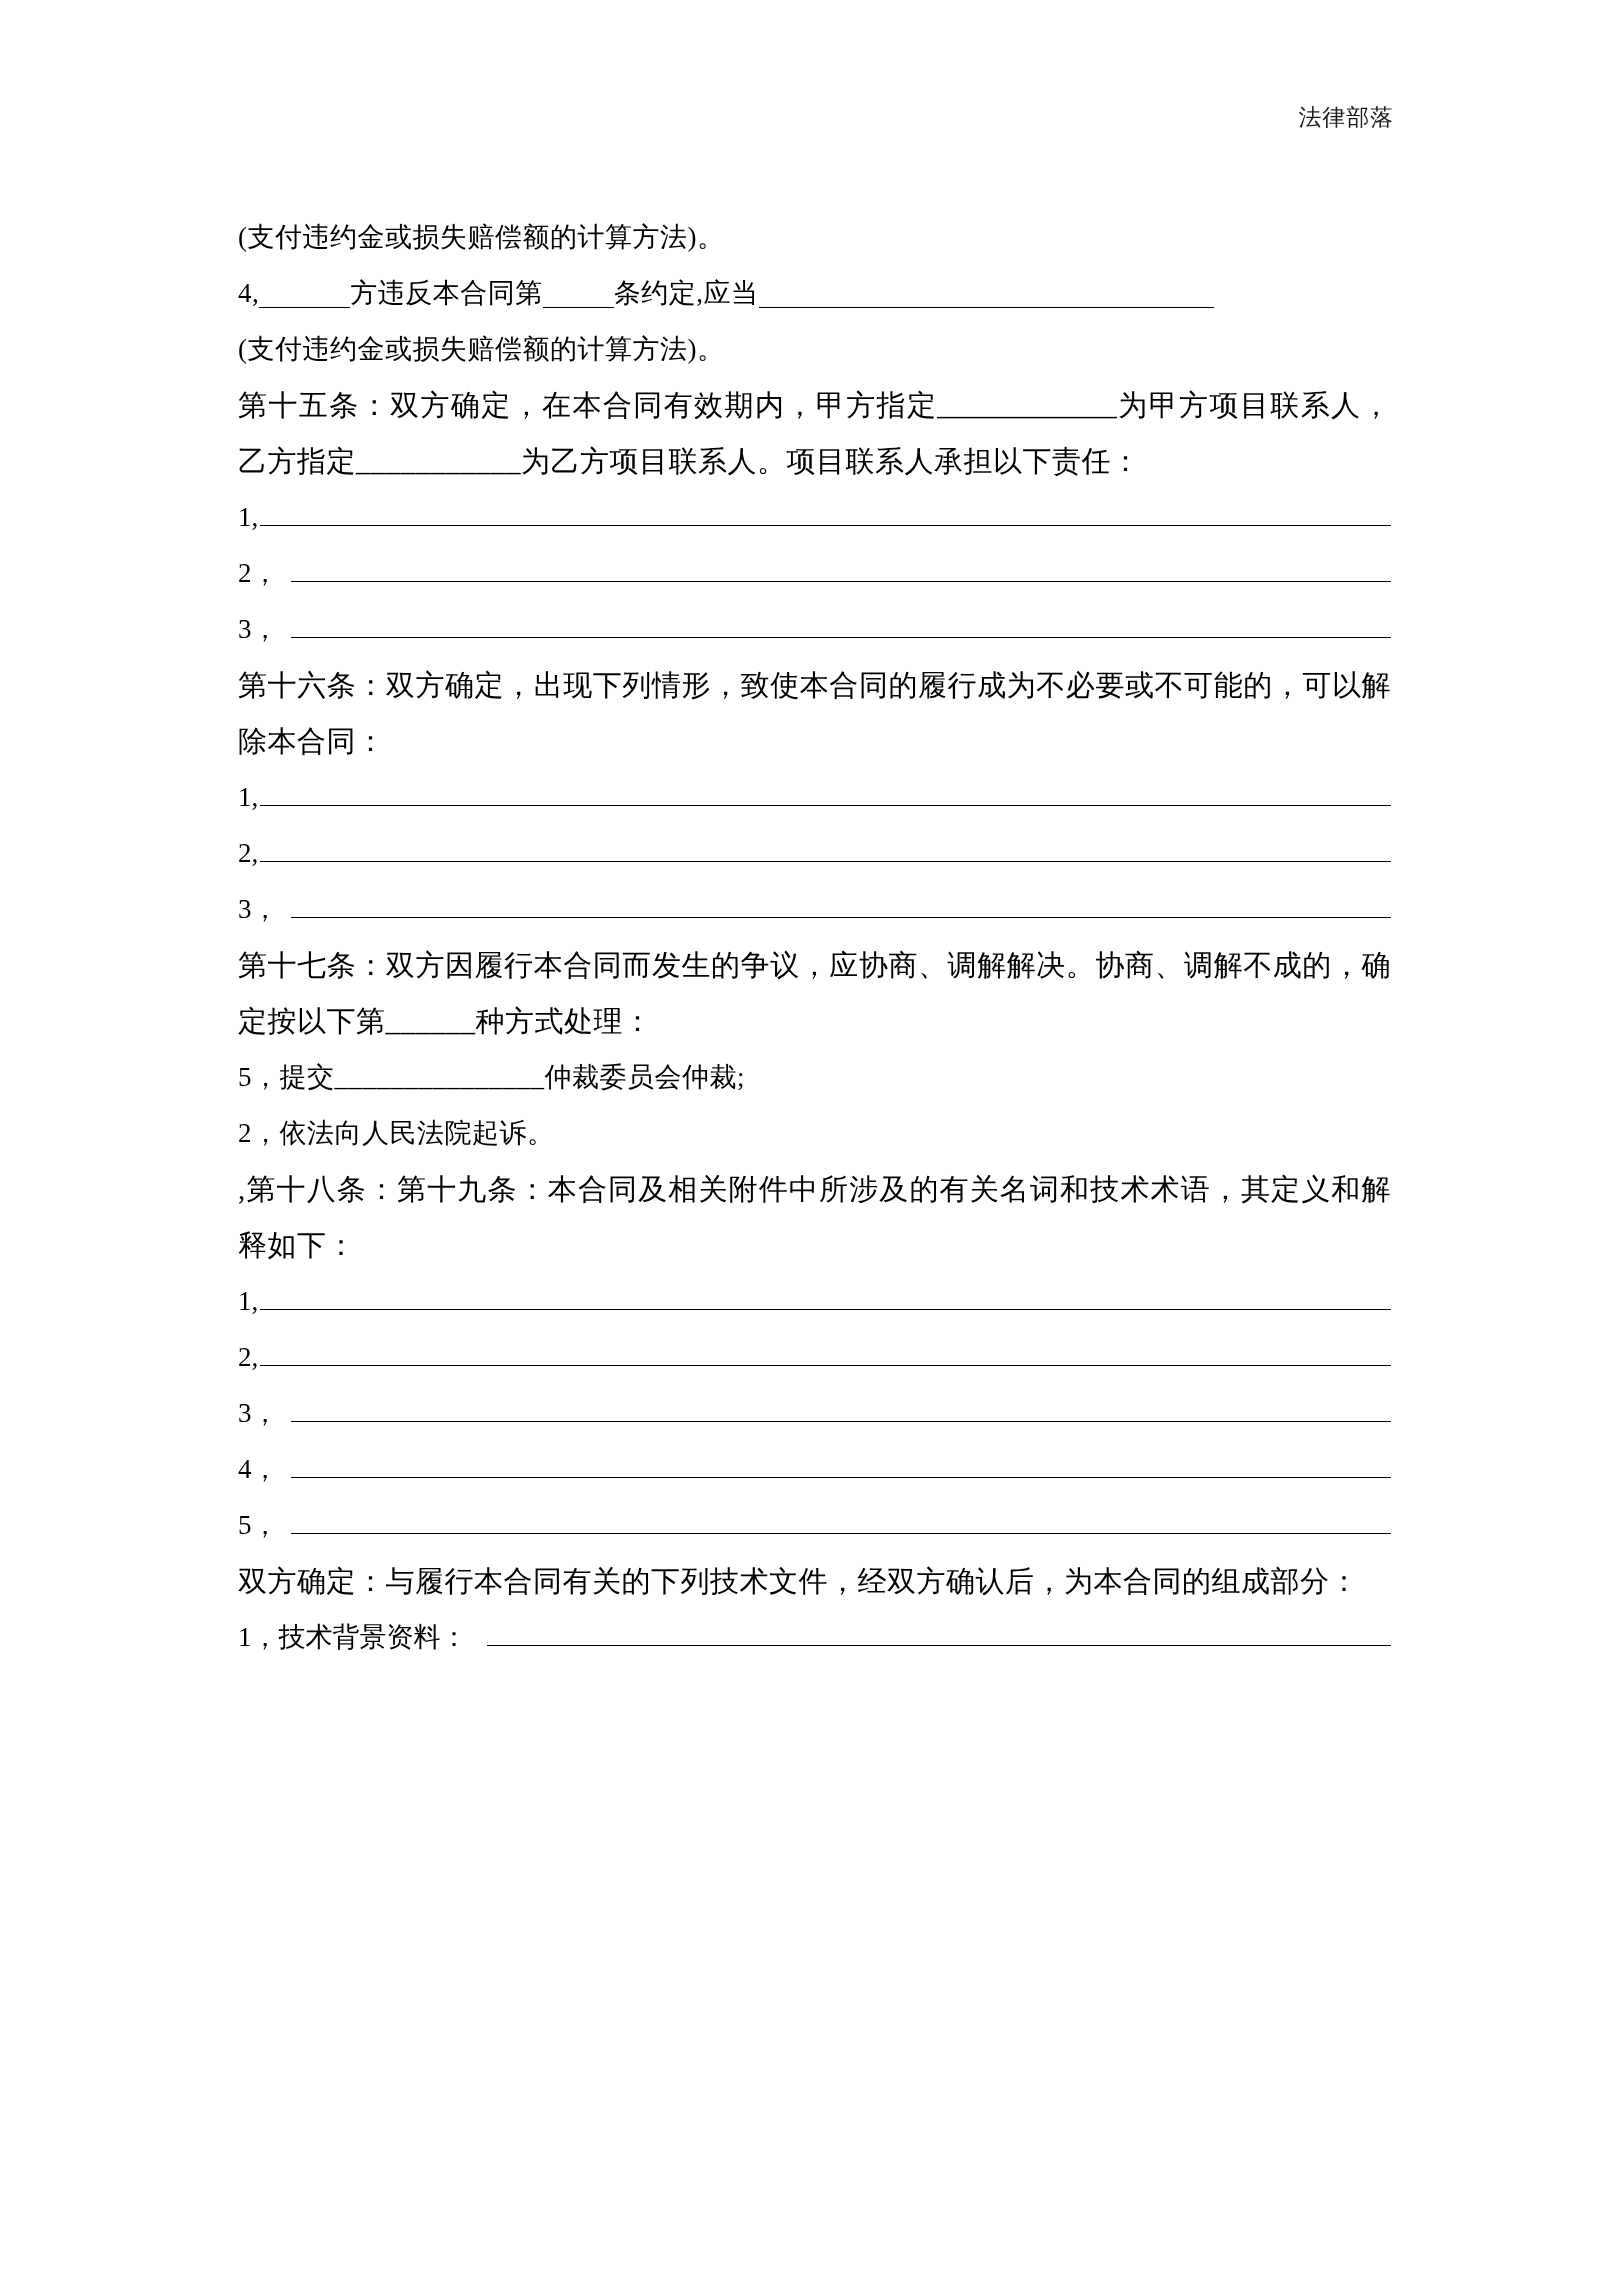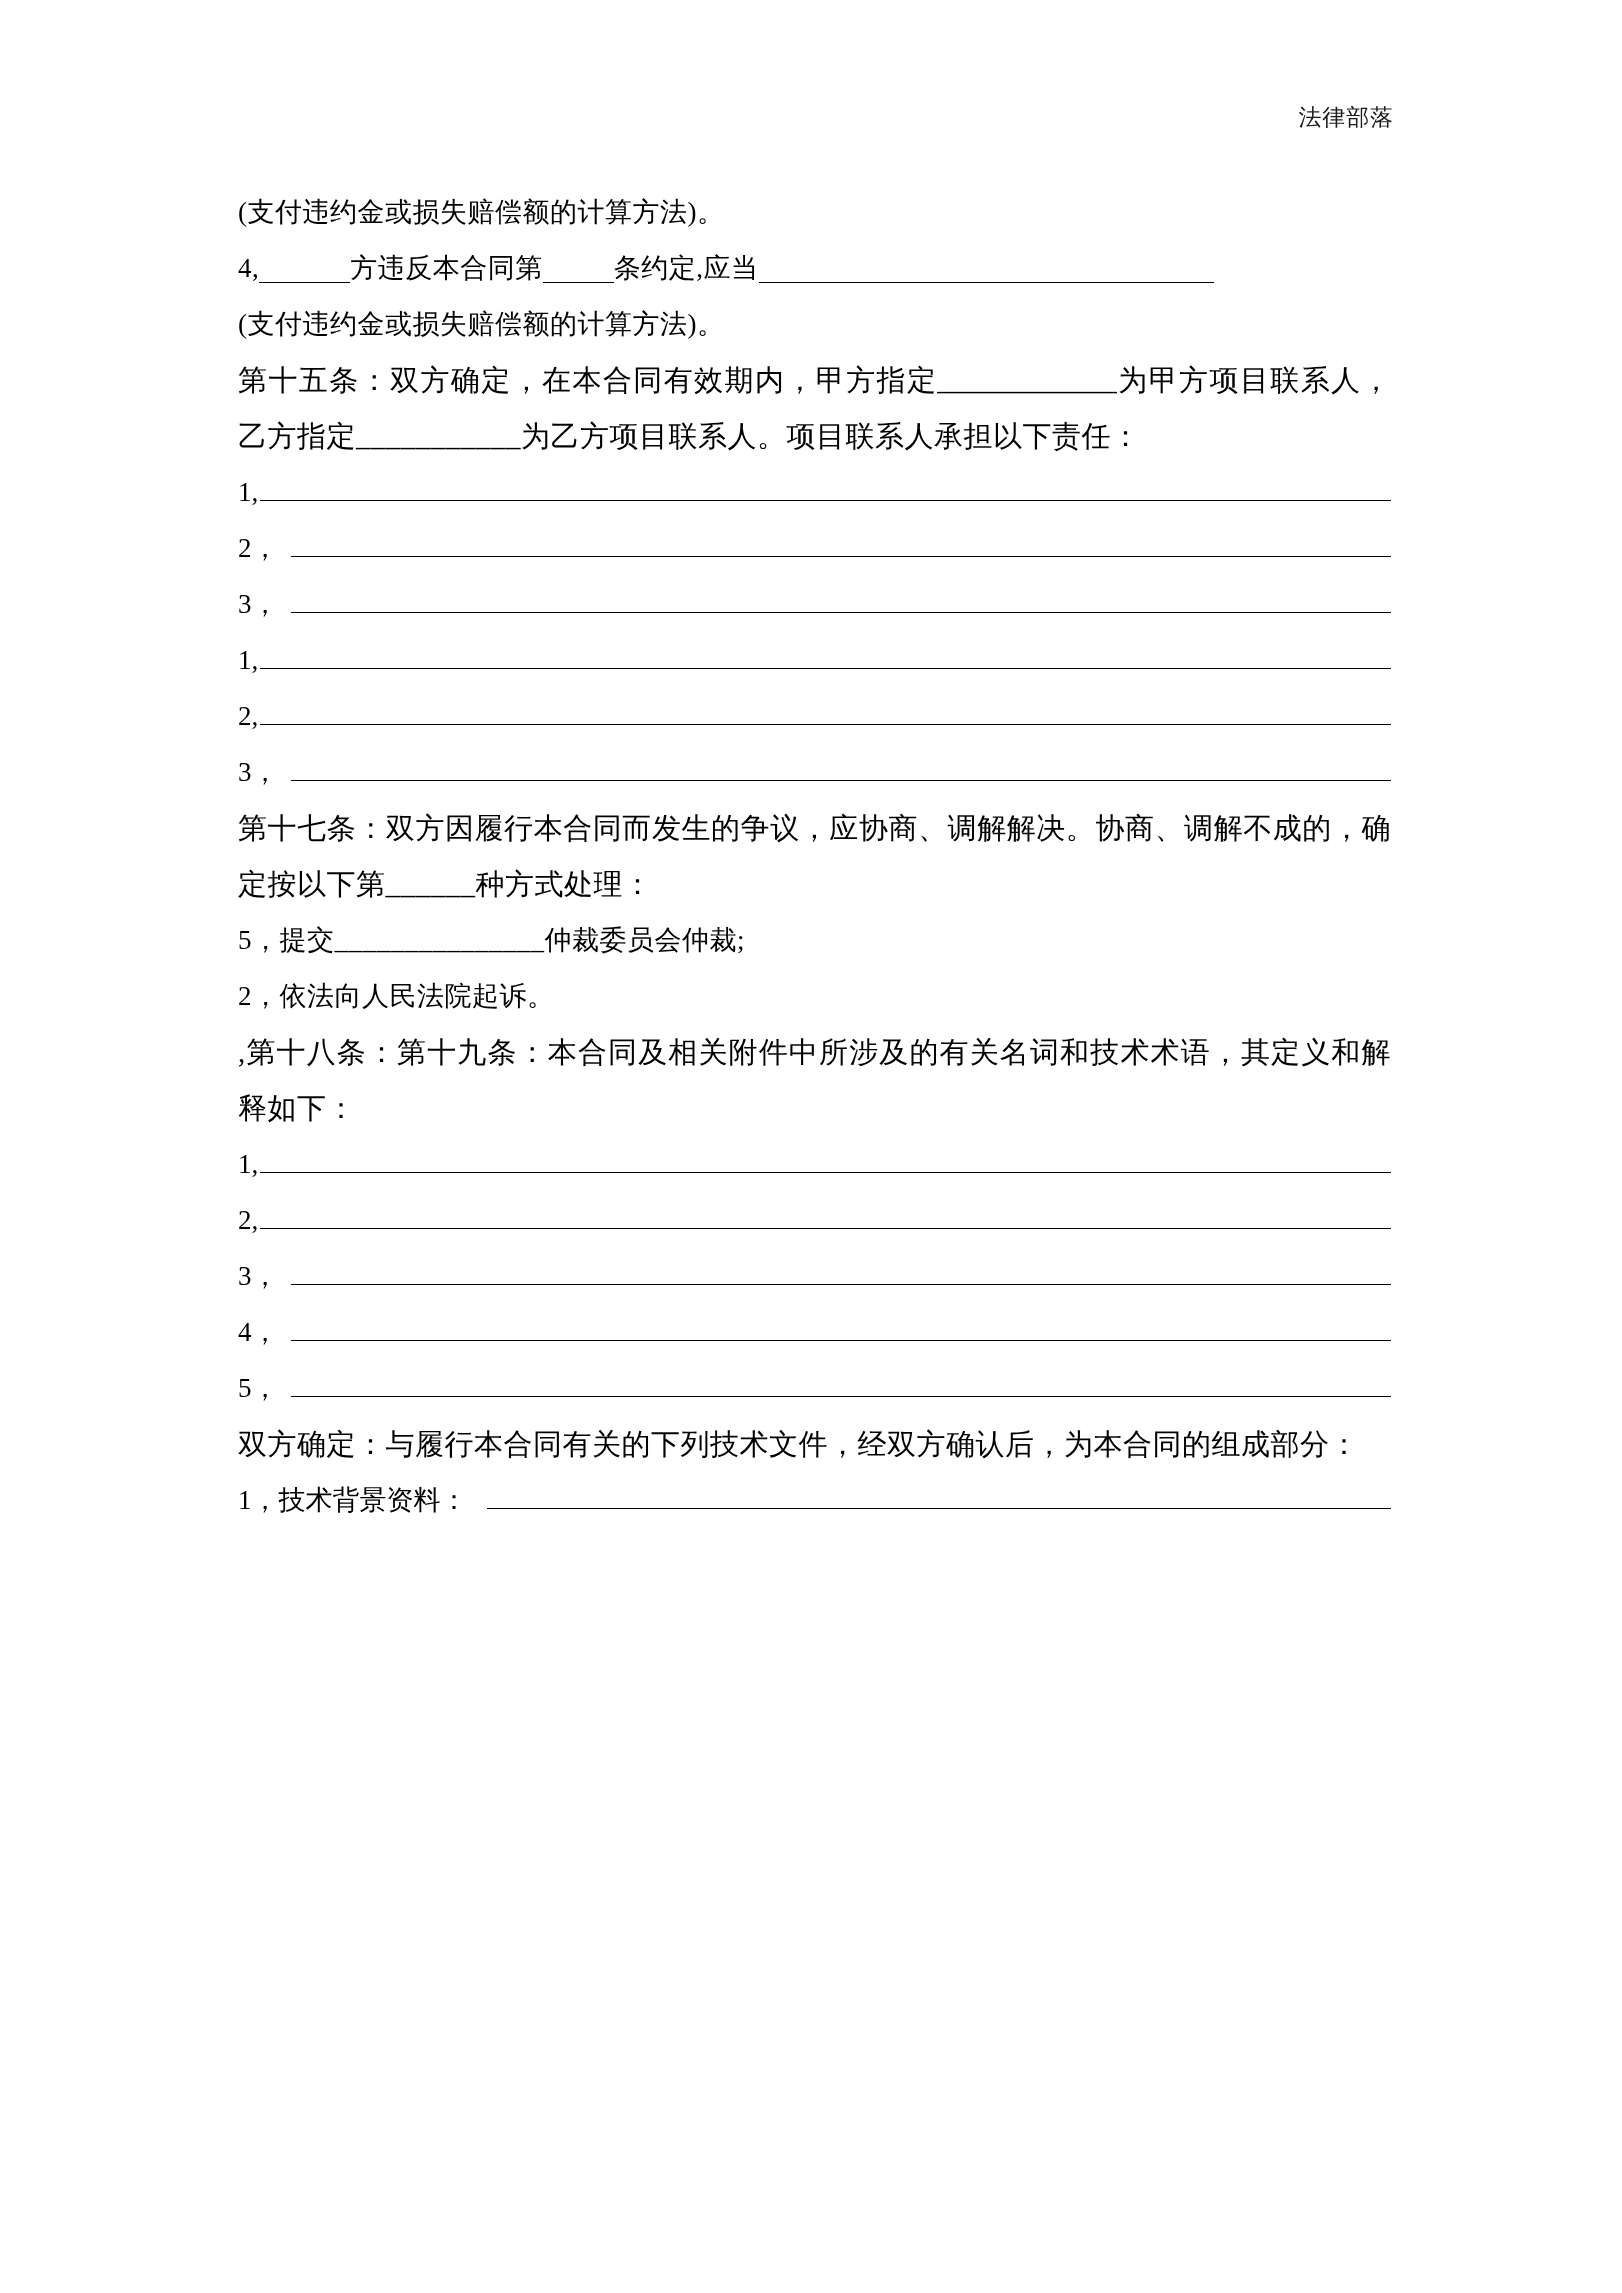--- a/index.html
+++ b/index.html
@@ -28,21 +28,21 @@
     position: absolute;
     top: 102px;
     right: 229px;
     font-size: 23px;
     letter-spacing: 0.9px;
     color: #1a1a1a;
     font-family: "Liberation Sans", "DejaVu Sans", sans-serif;
   }
   .body-area {
     position: absolute;
-    top: 184px;
+    top: 209px;
     left: 238px;
     width: 1153px;
   }
   p.line {
     margin: 0 0 0 0;
     font-size: 27px;
     line-height: 56px;
     white-space: nowrap;
     letter-spacing: 0.5px;
   }
@@ -107,20 +107,21 @@
     <div class="numline gap">
       <span class="num">2，</span>
       <span class="rule"></span>
     </div>
     <div class="numline gap">
       <span class="num">3，</span>
       <span class="rule"></span>
     </div>
 
 
+    <p class="wrap">第十六条：双方确定，出现下列情形，致使本合同的履行成为不必要或不可能的，可以解除本合同：</p>
 
     <div class="numline">
       <span class="num">1,</span>
       <span class="rule"></span>
     </div>
     <div class="numline">
       <span class="num">2,</span>
       <span class="rule"></span>
     </div>
     <div class="numline gap">

